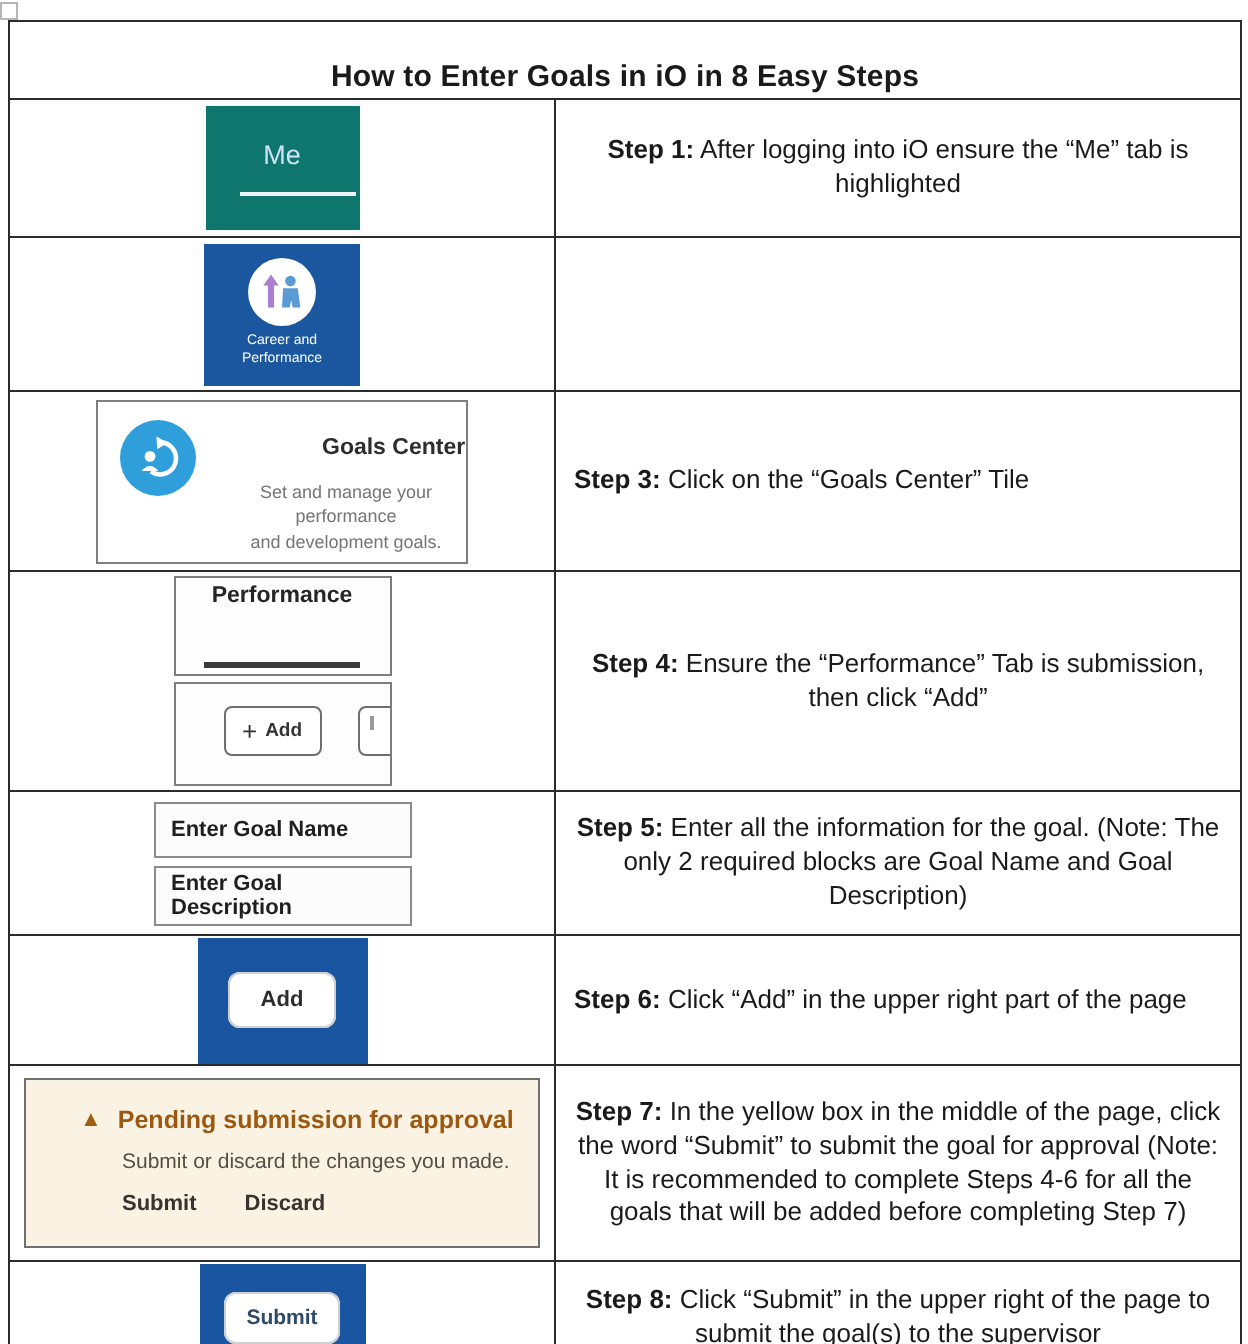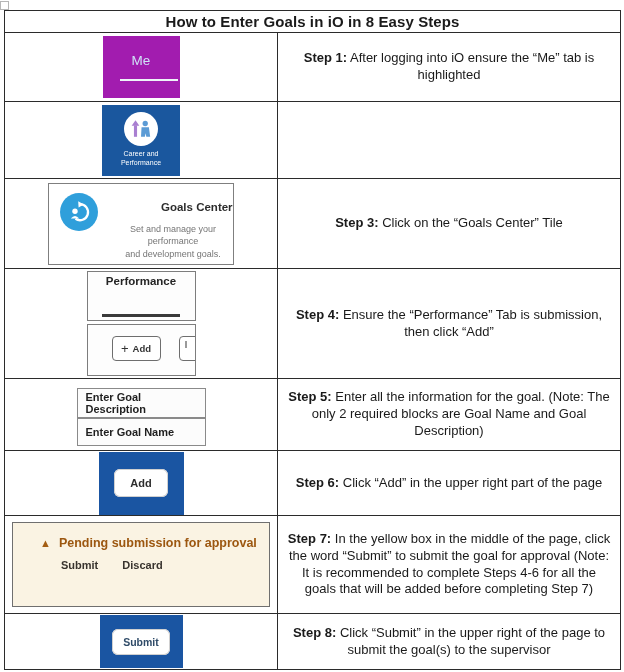--- a/index.html
+++ b/index.html
@@ -4,34 +4,34 @@
 <style>
   * { margin:0; padding:0; box-sizing:border-box; }
   html,body { width:624px; height:672px; background:#ffffff; }
   body { font-family:"Liberation Sans", sans-serif; color:#1a1a1a; position:relative; overflow:hidden; }
 
   .word-handle { position:absolute; left:0; top:1px; width:9px; height:9px; border:1px solid #b6b6b6; background:#fff; }
 
   .doc-table { position:absolute; left:4px; top:10px; width:617px; border:1.6px solid #2b2b2b; background:#fff; }
 
   .title-row { height:21px; display:flex; align-items:center; justify-content:center;
-               font-weight:bold; font-size:15px; letter-spacing:.1px; }
+               font-weight:bold; font-size:15px; letter-spacing:.1px;margin-top:17px; }
 
   .row { display:flex; border-top:1.4px solid #2b2b2b; }
   .r1{height:69px}.r2{height:77px}.r3{height:90px}.r4{height:110px}
   .r5{height:72px}.r6{height:65px}.r7{height:98px}.r8{height:56px}
 
   .cell-left { width:273px; border-right:1.4px solid #2b2b2b; display:flex; flex-direction:column;
                align-items:center; justify-content:center; }
-  .cell-right { flex:1; display:flex; align-items:center; justify-content:center; text-align:center;
+  .cell-right { flex:1; display:flex; align-items:center; text-align:center;
                 font-size:13px; line-height:1.3; padding:2px 9px; }
   .step-label { font-weight:bold; }
 
   
-  .me-tile { width:77px; height:62px; background:#a21caf; display:flex; flex-direction:column;
+  .me-tile { width:77px; height:62px; background:#0f766e; display:flex; flex-direction:column;
              align-items:center; justify-content:center; }
   .me-label { color:#cfe2f7; font-size:13.5px; }
   .me-underline { width:58px; height:2.6px; background:#eef3f8; margin:11px 0 0 16px; }
 
   
   .career-tile { width:78px; height:71px; background:#1a579e; display:flex; flex-direction:column;
                  align-items:center; justify-content:center; }
   .career-circle { width:34px; height:34px; border-radius:50%; background:#ffffff;
                    display:flex; align-items:center; justify-content:center; }
   .career-label { color:#ffffff; font-size:7px; line-height:1.25; text-align:center; width:54px; margin-top:4px; }
@@ -158,22 +158,22 @@
         </div>
       </div>
     </div>
     <div class="cell-right">
       <div><span class="step-label">Step 4:</span> <span>Ensure the “Performance” Tab is submission, then click “Add”</span></div>
     </div>
   </div>
 
   <div class="row r5">
     <div class="cell-left">
+      <div class="entry-box entry-name">Enter Goal Name</div>
       <div class="entry-box entry-desc">Enter Goal Description</div>
-      <div class="entry-box entry-name">Enter Goal Name</div>
     </div>
     <div class="cell-right">
       <div><span class="step-label">Step 5:</span> <span>Enter all the information for the goal. (Note: The only 2 required blocks are Goal Name and Goal Description)</span></div>
     </div>
   </div>
 
   <div class="row r6">
     <div class="cell-left">
       <div class="blue-tile-6">
         <div class="white-btn add">Add</div>
@@ -184,20 +184,21 @@
     </div>
   </div>
 
   <div class="row r7">
     <div class="cell-left">
       <div class="pending-box">
         <div class="pending-head">
           <span class="warn-triangle">▲</span>
           <span class="pending-title">Pending submission for approval</span>
         </div>
+        <div class="pending-body">Submit or discard the changes you made.</div>
         <div class="pending-actions">
           <span class="submit">Submit</span>
           <span class="discard">Discard</span>
         </div>
       </div>
     </div>
     <div class="cell-right">
       <div><span class="step-label">Step 7:</span> <span>In the yellow box in the middle of the page, click the word “Submit” to submit the goal for approval (Note: It is recommended to complete Steps 4-6 for all the goals that will be added before completing Step 7)</span></div>
     </div>
   </div>

